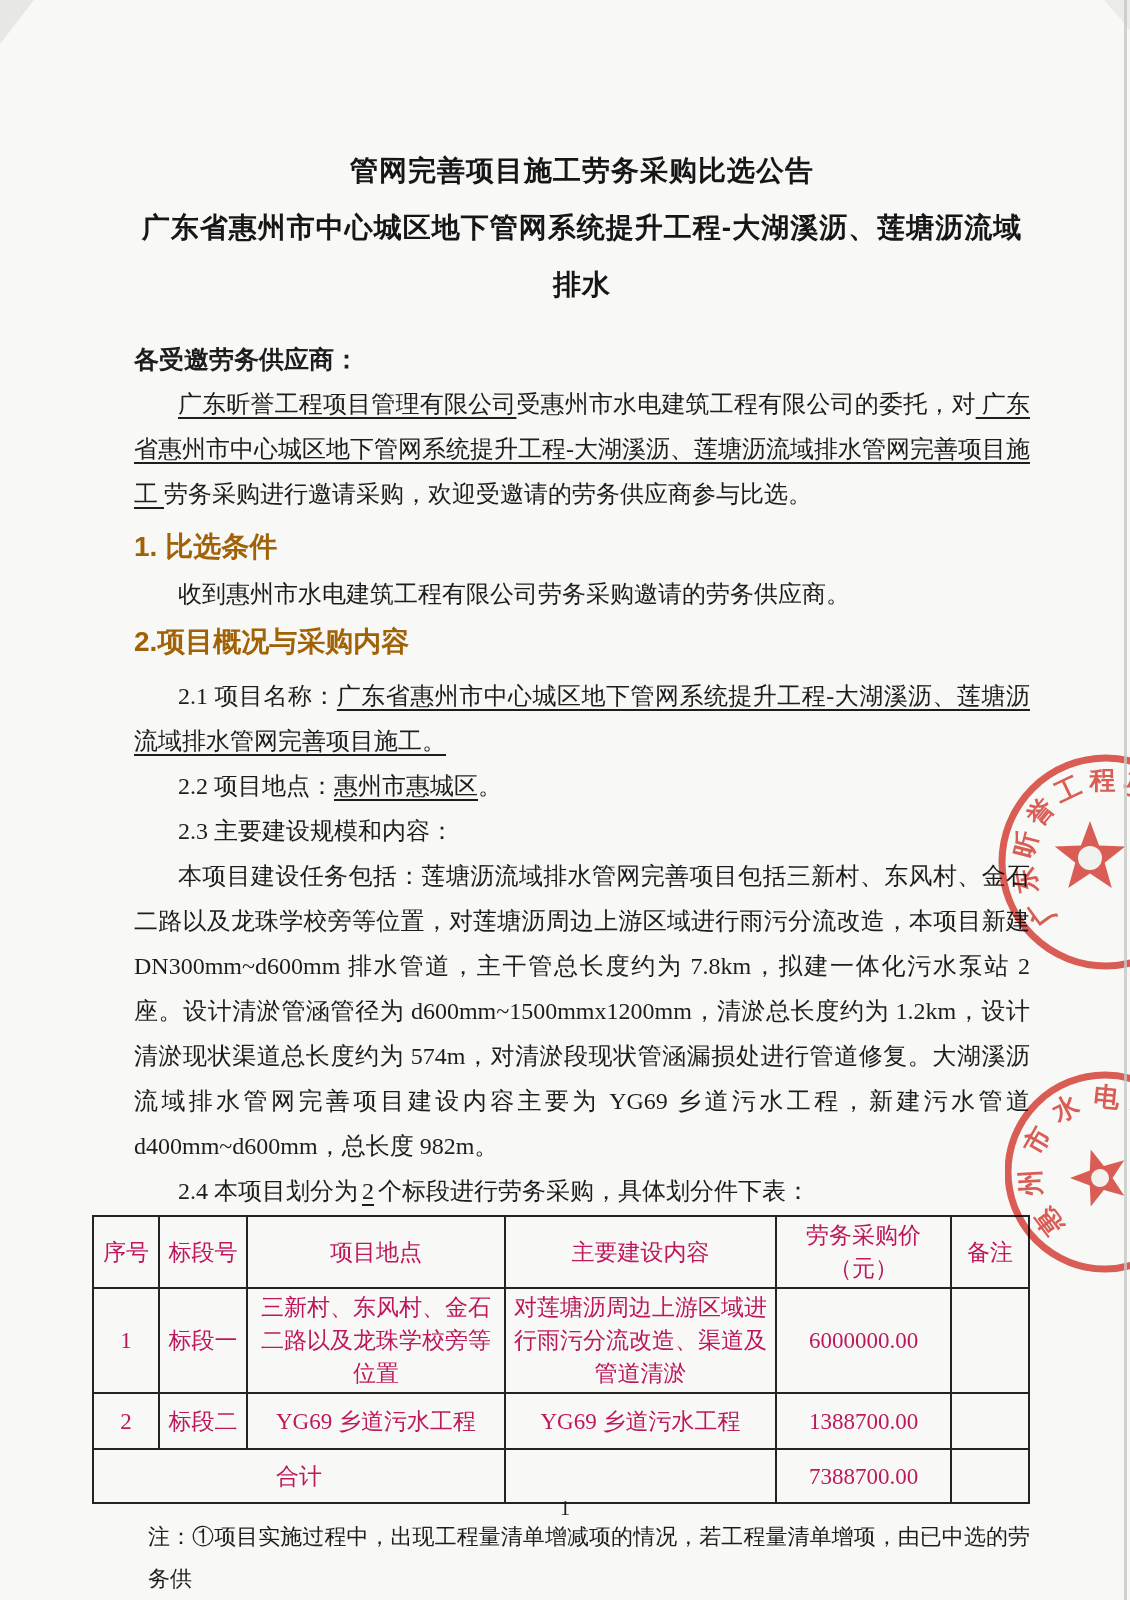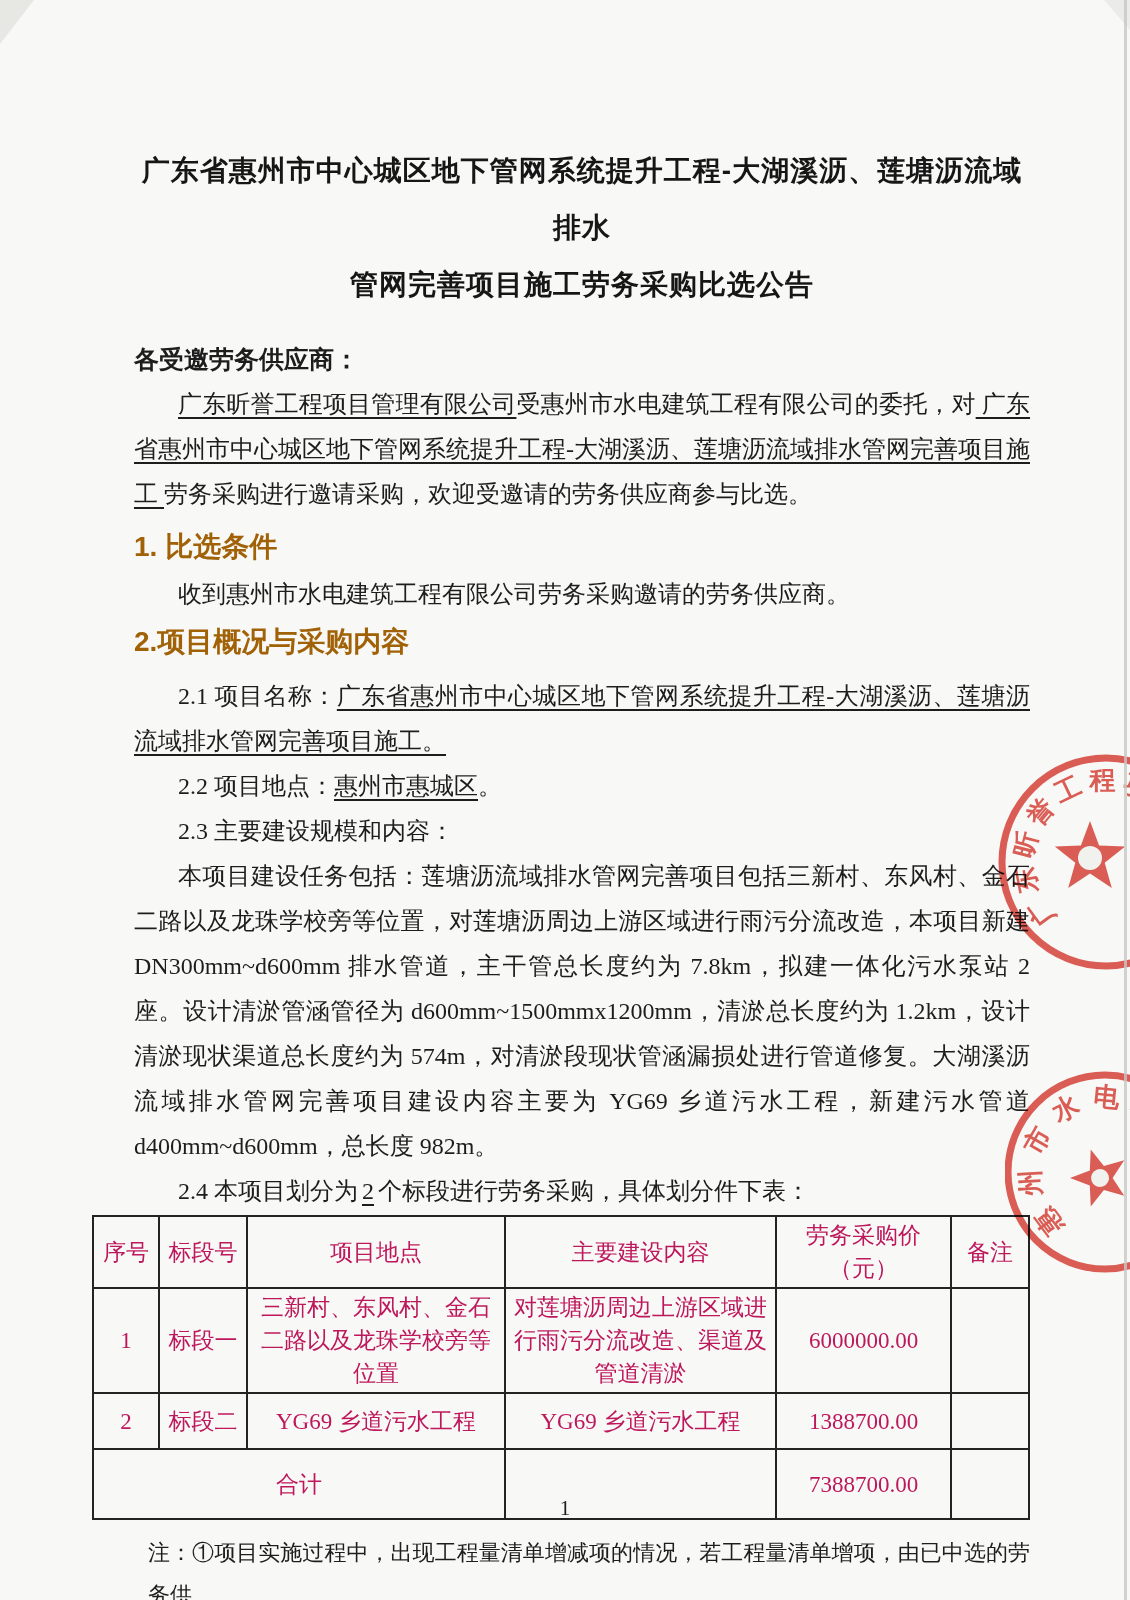--- a/index.html
+++ b/index.html
@@ -36,43 +36,43 @@
 
   table.bid { border-collapse:collapse; table-layout:fixed; width:936px; margin-left:-42px;
     margin-top:1px; font-size:23px; color:#be185d; }
   table.bid th, table.bid td { border:2px solid #242424; text-align:center; vertical-align:middle;
     font-weight:normal; padding:2px 6px; line-height:33px; }
   table.bid col.c1{width:66px} table.bid col.c2{width:88px} table.bid col.c3{width:258px}
   table.bid col.c4{width:271px} table.bid col.c5{width:175px} table.bid col.c6{width:78px}
   tr.hrow th { height:39px; }
   tr.r1 td { height:90px; }
   tr.r2 td { height:56px; }
-  tr.rt td { height:70px; }
+  tr.rt td { height:54px; }
   td.cell-left { text-align:left; padding:2px 12px; }
 
   .note { margin-top:12px; margin-left:14px; font-size:22px; line-height:42px; text-align:justify; }
   .pageno { position:absolute; top:1486px; left:0; width:100%; text-align:center; font-size:21px; }
 
   .stamp { position:absolute; mix-blend-mode:multiply; opacity:.88; }
   .stamp-1 { left:968px; top:735px; }
   .stamp-2 { left:1005px; top:1065px; }
   .stamp text { font-family:"Liberation Sans","DejaVu Sans",sans-serif; font-weight:bold; }
 </style>
 </head>
 <body>
 
 <div class="page">
   <div class="corner-tl"></div>
   <div class="corner-tr"></div>
 
   <div class="content">
 
     <div class="title-block">
+      <div>管网完善项目施工劳务采购比选公告</div>
       <div>广东省惠州市中心城区地下管网系统提升工程-大湖溪沥、莲塘沥流域排水</div>
-      <div>管网完善项目施工劳务采购比选公告</div>
     </div>
 
     <p class="salutation">各受邀劳务供应商：</p>
 
     <p class="para indent"><span class="u">广东昕誉工程项目管理有限公司</span><span>受惠州市水电建筑工程有限公司的委托，对</span><span class="u"> 广东省惠州市中心城区地下管网系统提升工程-大湖溪沥、莲塘沥流域排水管网完善项目施工 </span><span>劳务采购进行邀请采购，欢迎受邀请的劳务供应商参与比选。</span></p>
 
     <h2 class="h-sec h1x">1. 比选条件</h2>
     <p class="para indent">收到惠州市水电建筑工程有限公司劳务采购邀请的劳务供应商。</p>
 
     <h2 class="h-sec">2.项目概况与采购内容</h2>

